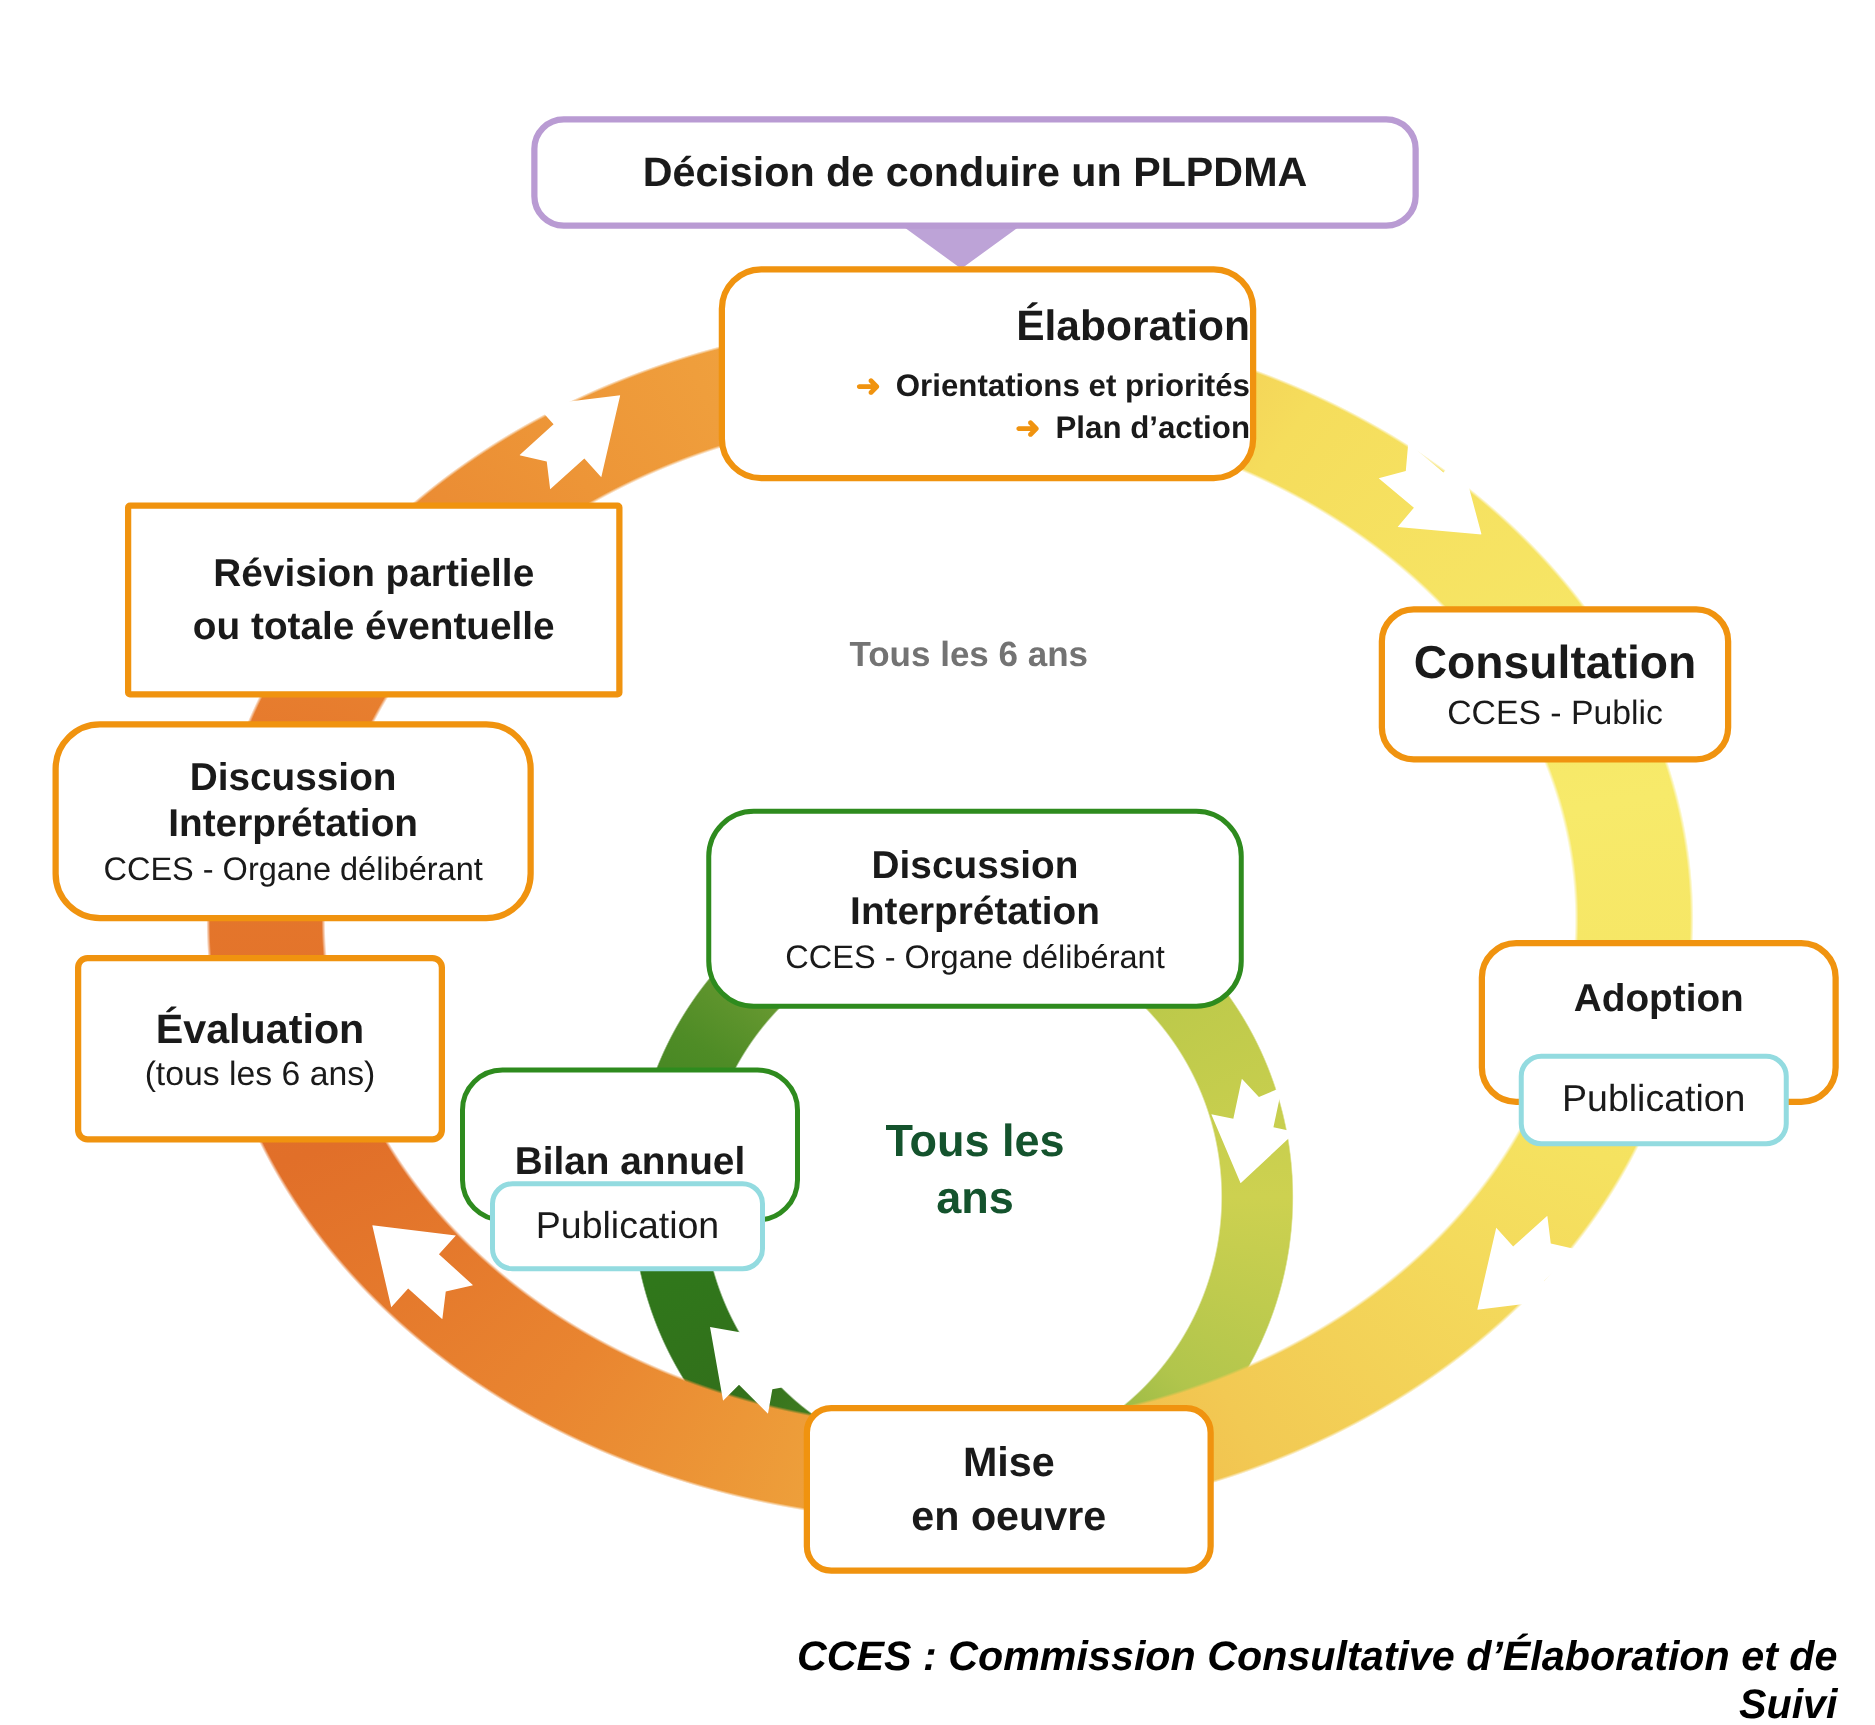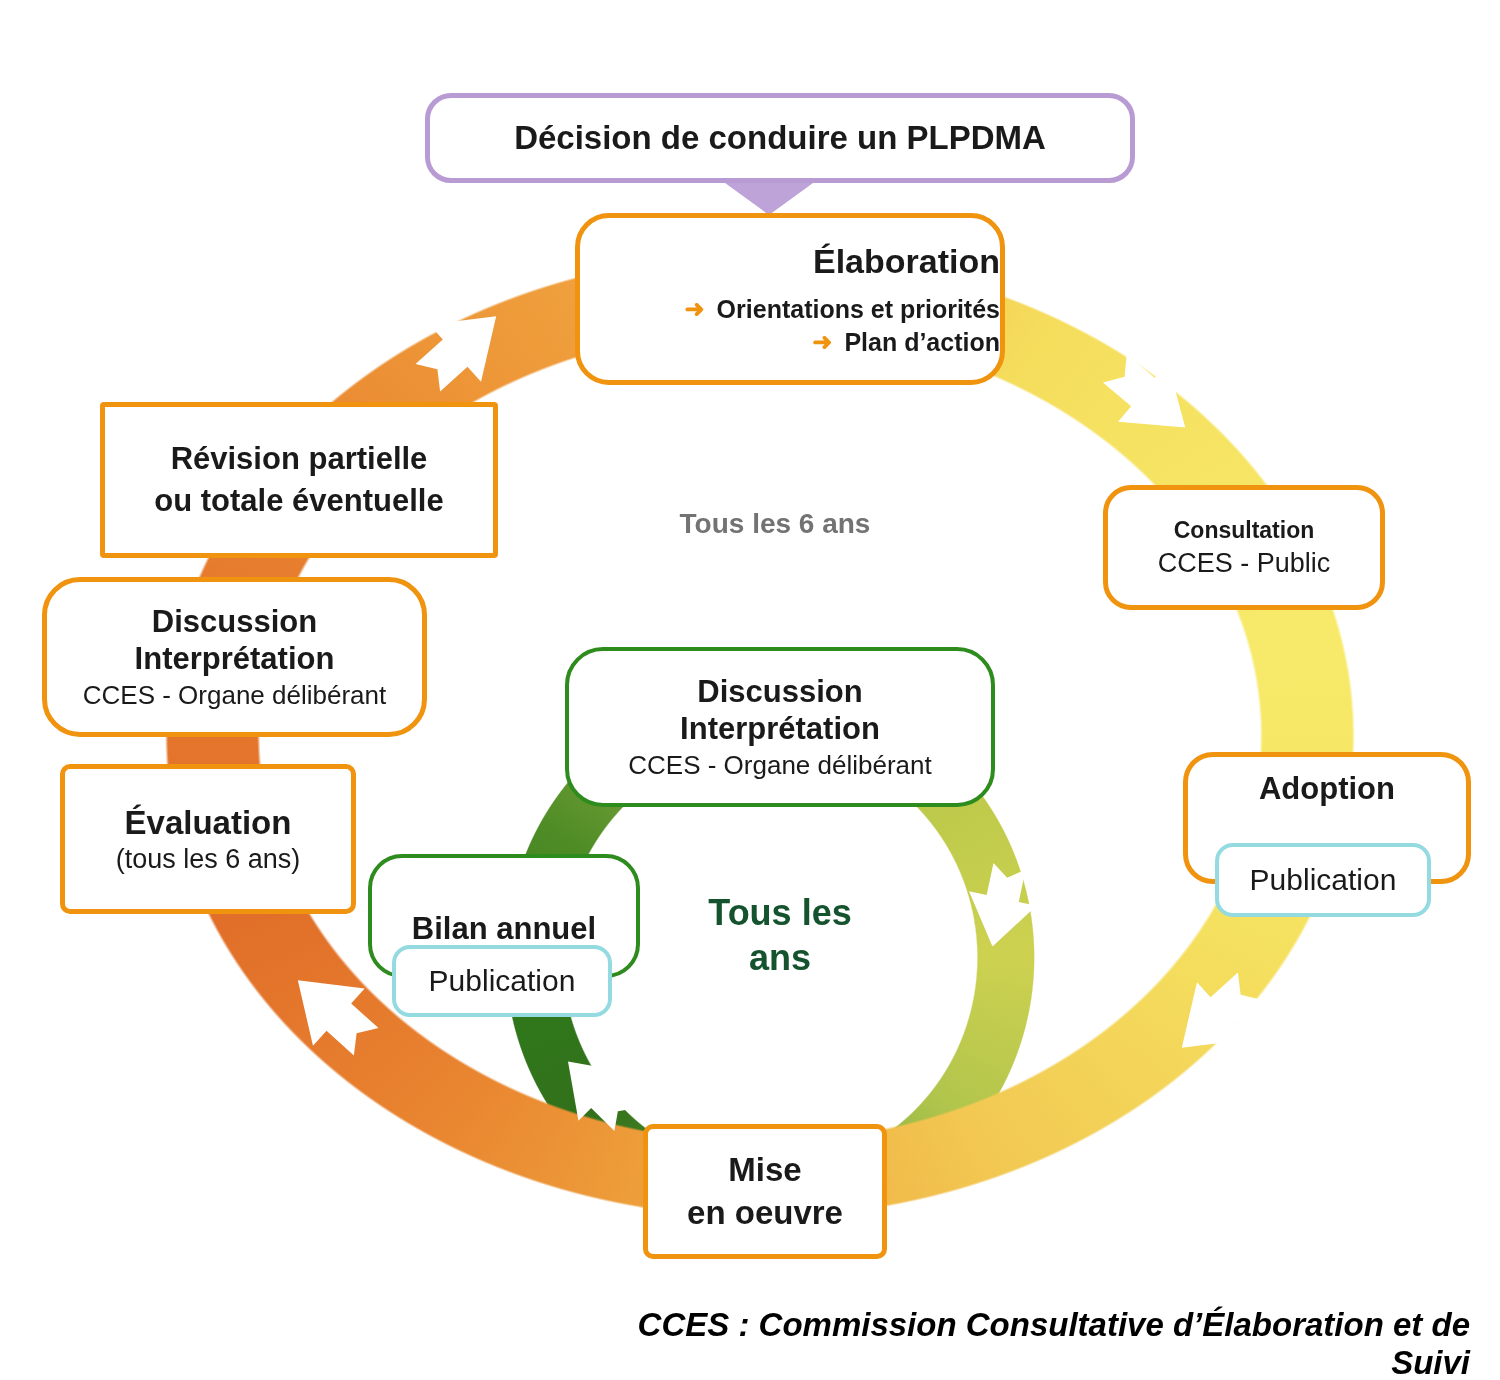--- a/index.html
+++ b/index.html
@@ -44,27 +44,27 @@
   
   .decision{left:425px;top:57px;width:710px;height:90px;border-radius:26px;font-size:33px;font-weight:700;margin-top:36px;}
   .down-arrow{position:absolute;left:712px;top:145px;z-index:2;}
   
   .elaboration{left:575px;top:213px;width:430px;height:172px;border-radius:34px;align-items:flex-end;padding-left:40px;}
   .elaboration .title{font-size:34px;margin-bottom:10px;}
   .bullet{display:flex;align-items:center;gap:12px;font-size:25px;font-weight:700;margin-top:4px;}
   .barrow{color:#f0930f;font-size:24px;font-weight:700;}
   
   .consultation{left:1103px;top:485px;width:282px;height:125px;border-radius:28px;}
-  .consultation .title{font-size:23px;}
+  .consultation .title{font-size:37px;}
   .consultation .sub{font-size:27px;margin-top:4px;}
-  .adoption{left:1183px;top:752px;width:288px;height:132px;border-radius:30px;justify-content:flex-start;padding-top:14px;}
+  .adoption{left:1183px;top:752px;width:288px;height:132px;border-radius:30px;justify-content:flex-start;padding-top:24px;}
   .adoption .title{font-size:31px;}
   .pub-adoption{left:1215px;top:843px;width:216px;height:74px;border-radius:18px;z-index:6;font-size:30px;font-weight:400;}
   
-  .mise{left:643px;top:1124px;width:244px;height:135px;border-radius:10px;font-size:33px;font-weight:700;line-height:1.3;}
+  .mise{left:643px;top:1124px;width:328px;height:135px;border-radius:22px;font-size:33px;font-weight:700;line-height:1.3;}
   
   .revision{left:100px;top:402px;width:398px;height:156px;border-radius:4px;font-size:31px;font-weight:700;line-height:1.35;}
   .discussion-outer{left:42px;top:577px;width:385px;height:160px;border-radius:38px;}
   .discussion-outer .title{font-size:31px;line-height:1.2;}
   .discussion-outer .sub{font-size:26px;margin-top:3px;}
   .evaluation{left:60px;top:764px;width:296px;height:150px;border-radius:10px;}
   .evaluation .title{font-size:33px;}
   .evaluation .sub{font-size:27px;margin-top:2px;}
   
   .discussion-inner{left:565px;top:647px;width:430px;height:160px;border-radius:38px;}

